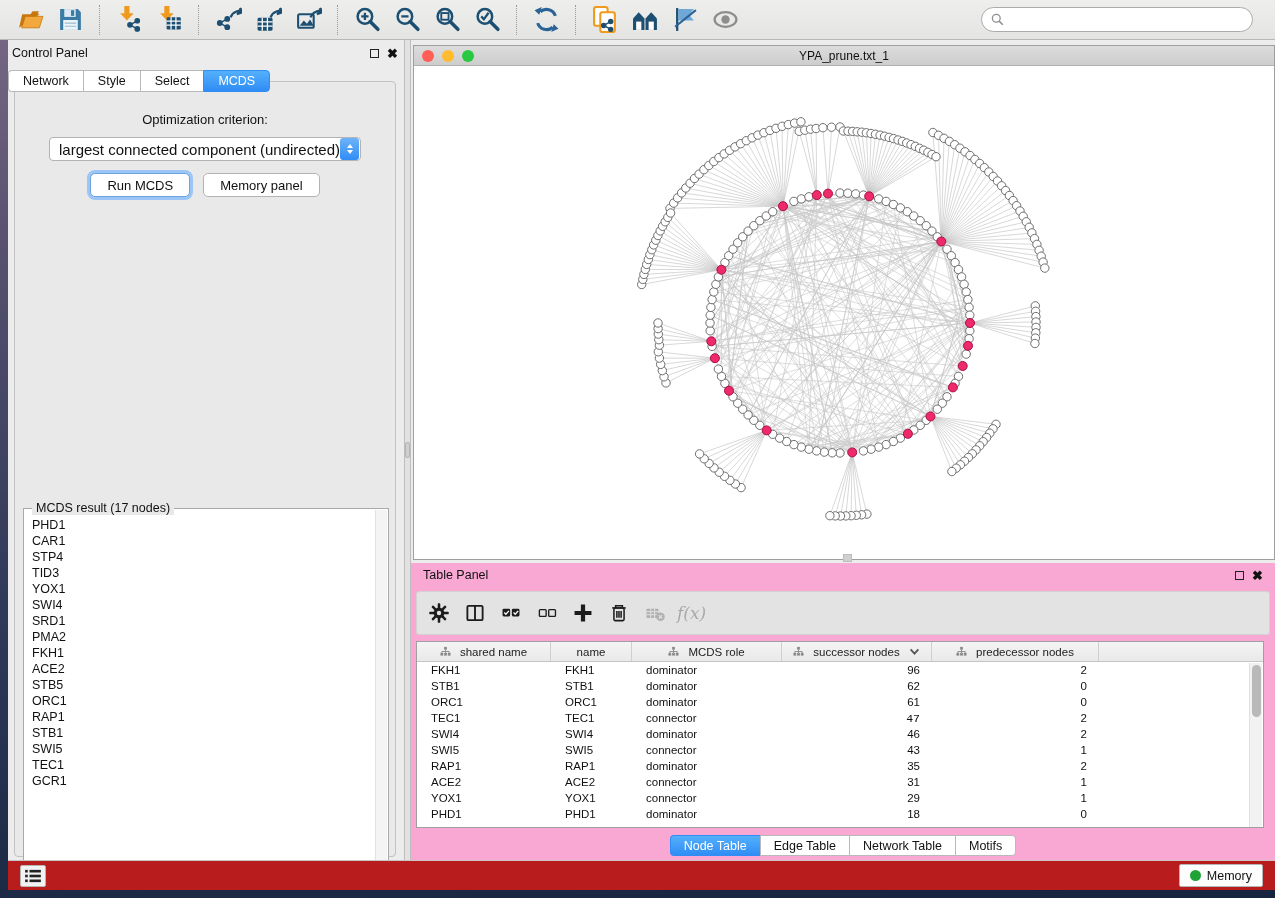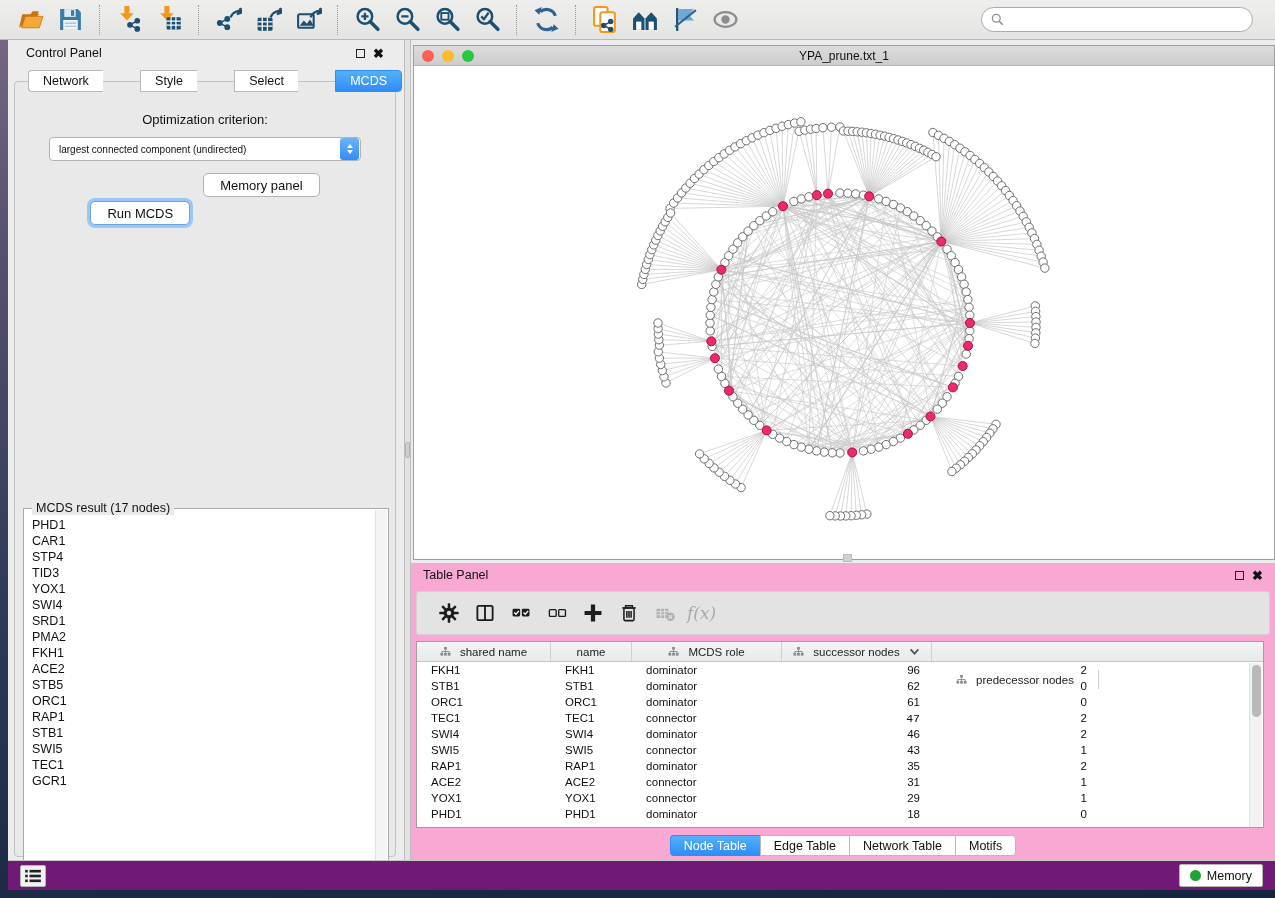--- a/index.html
+++ b/index.html
@@ -18,45 +18,45 @@
     border:1px solid #ababab; border-radius:13px; display:flex; align-items:center; padding:0 9px; margin-right:12px; }
   #search-box svg { width:13px; height:13px; margin-right:6px; }
   #search-input { border:none; outline:none; flex:1; font-size:12px; background:transparent; }
 
   
   #app { position:absolute; left:8px; top:40px; width:1267px; height:850px;
     background:#ececec; }
 
   
   #control-panel { position:absolute; left:0; top:0; width:394px; height:820px; background:#ececec; }
-  #cp-header { height:26px; display:flex; align-items:center; padding:0 18px;gap:20px; }
+  #cp-header { height:26px; display:flex; align-items:center; padding:0 4px;gap:20px; }
   #cp-title { font-size:12.5px; color:#111; }
   .win-btns { margin-left:auto; display:flex; align-items:center; gap:8px; }
   .float-btn { width:9px; height:9px; border:1.5px solid #222; background:transparent; }
   .close-btn { font-size:13px; font-weight:bold; color:#111; line-height:9px; }
-  #cp-tabs { position:absolute; left:0; top:30px; width:100%; display:flex; justify-content:space-between; gap:0; z-index:2;padding-left:20px; }
+  #cp-tabs { position:absolute; left:0; top:30px; width:100%; display:flex; justify-content:flex-start; gap:0; z-index:2; }
   .cp-tab { height:22px; padding:0 14px; font-size:12.5px; display:flex; align-items:center;
     background:#fff; border:1px solid #b9b9b9; border-right:none; color:#111; }
   .cp-tab:first-child { border-radius:4px 0 0 4px; }
   .cp-tab:last-child { border-right:1px solid #b9b9b9; border-radius:0 4px 4px 0; }
   .cp-tab.selected { background:linear-gradient(#55b0fb,#2f8df5); color:#fff; border-color:#2f8df5; }
   #cp-pane { position:absolute; left:6px; top:41px; width:382px; height:776px;
     border:1px solid #c2c2c2; border-radius:4px; background:#e9e9e9; }
   #opt-label { margin-top:30px; text-align:center; font-size:13px; color:#111; }
   #criterion-select { margin:10px auto 0; width:312px; height:24px; background:#fff;
-    border:1px solid #b3b3b3; border-radius:4px; display:flex; align-items:center; font-size:10px; color:#111; }
+    border:1px solid #b3b3b3; border-radius:4px; display:flex; align-items:center; font-size:15px; color:#111; }
   #criterion-value { flex:1; padding-left:9px; white-space:nowrap; }
   #criterion-stepper { width:19px; height:22px; background:linear-gradient(#6db3fa,#2f8df5);
     border-radius:3px; margin-right:1px; display:flex; flex-direction:column; align-items:center; justify-content:center; gap:2px; }
   .st-up { width:0; height:0; border-left:3.5px solid transparent; border-right:3.5px solid transparent; border-bottom:4.5px solid #fff; }
   .st-dn { width:0; height:0; border-left:3.5px solid transparent; border-right:3.5px solid transparent; border-top:4.5px solid #fff; }
   #cp-buttons { margin-top:12px; display:flex; justify-content:center; gap:13px; }
   .cp-btn { height:24px; padding:0 16px; background:#fff; border:1px solid #b3b3b3; border-radius:5px;
     font-size:13px; color:#111; display:flex; align-items:center; }
-  .cp-btn.focused { box-shadow:0 0 0 3px #9cc6f7; border-color:#6ba4dd;margin-top:28px; }
+  .cp-btn.focused { box-shadow:0 0 0 3px #9cc6f7; border-color:#6ba4dd; }
   #mcds-box { position:absolute; left:8px; top:426px; width:366px; height:370px;
     background:#fff; border:1px solid #a9a9a9; }
   #mcds-legend { position:absolute; left:8px; top:-8px; background:#e9e9e9; padding:0 4px; font-size:12.5px; color:#111; }
   #mcds-list { position:absolute; left:2px; top:8px; right:14px; bottom:2px; overflow:hidden;
     font-size:12.5px; color:#111; line-height:16px; padding-left:6px; }
   #mcds-scroll { position:absolute; right:1px; top:1px; width:12px; bottom:1px; background:#f4f4f4; border-left:1px solid #e2e2e2; }
 
   
   #v-splitter { position:absolute; left:396px; top:0; width:7px; height:820px; background:#e2e2e2;
     border-left:1px solid #bdbdbd; border-right:1px solid #bdbdbd; }
@@ -75,21 +75,21 @@
   #net-title { position:absolute; left:0; right:0; text-align:center; font-size:12px; color:#111; }
   #net-canvas { position:absolute; left:0; top:21px; right:0; bottom:0; background:#fff; overflow:hidden; }
   #net-canvas svg { position:absolute; left:0; top:0; }
   #h-handle { position:absolute; left:432px; top:514px; width:9px; height:8px; background:#d0d0d0; border:1px solid #bcbcbc; z-index:3; }
 
   
   #table-panel { position:absolute; left:0px; top:523px; right:0; bottom:0; background:#f9a8d4; }
   #tp-header { height:24px; display:flex; align-items:center; padding:0 12px; }
   #tp-title { font-size:12.5px; color:#111; }
   #tp-toolbar { position:absolute; left:5px; top:28px; right:5px; height:44px; background:#e3e3e3;
-    border:1px solid #d2d2d2; border-radius:3px; display:flex; align-items:center; padding-left:14px; }
+    border:1px solid #d2d2d2; border-radius:3px; display:flex; align-items:center; padding-left:4px; }
   .tp-icon { width:36px; height:30px; display:flex; align-items:center; justify-content:center; }
   .tp-icon svg { width:22px; height:22px; }
   .fx-label { font-size:17px; font-family:"DejaVu Serif", serif; font-style:italic; color:#a9a9a9; margin-left:4px; }
   #tp-table { position:absolute; left:5px; top:78px; width:848px; height:187px; background:#fff; border:1px solid #9f9f9f; }
   #tbl-header { display:flex; height:20px; background:linear-gradient(#f4f4f4,#e9e9e9); border-bottom:1px solid #c4c4c4; }
   .th { display:flex; align-items:center; justify-content:center; gap:9px; font-size:11.5px; color:#222;
     border-right:1px solid #cfcfcf; height:100%; }
   .th svg { width:11px; height:11px; flex:none; }
   #tbl-body { position:relative; }
   .tr { display:flex; height:16px; align-items:center; font-size:11.5px; color:#111; }
@@ -98,21 +98,21 @@
   #tbl-scroll { position:absolute; right:1px; top:21px; width:13px; height:164px; background:#f2f2f2; border-left:1px solid #e0e0e0; }
   #tbl-thumb { position:absolute; left:2px; top:2px; width:9px; height:52px; background:#b9b9b9; border-radius:5px; }
   #tp-tabs { position:absolute; left:0; right:0; top:272px; display:flex; justify-content:center; }
   .tp-tab { height:21px; padding:0 13px; font-size:12.5px; display:flex; align-items:center; background:#fff;
     border:1px solid #b9b9b9; border-right:none; color:#111; }
   .tp-tab:first-child { border-radius:4px 0 0 4px; }
   .tp-tab:last-child { border-right:1px solid #b9b9b9; border-radius:0 4px 4px 0; }
   .tp-tab.selected { background:linear-gradient(#55b0fb,#2f8df5); color:#fff; border-color:#2f8df5; }
 
   
-  #status-bar { position:absolute; left:0; right:0; bottom:0; height:30px; background:#701a75;
+  #status-bar { position:absolute; left:0; right:0; bottom:0; height:30px; background:#b91c1c;
     border-top:1px solid #c6c6c6; display:flex; align-items:center; padding:0 12px; }
   #list-btn { width:26px; height:22px; border:1px solid #b5b5b5; background:#f2f2f2; border-radius:2px;
     display:flex; align-items:center; justify-content:center; }
   #memory-btn { margin-left:auto; height:23px; background:#fdfdfd; border:1px solid #b5b5b5; border-radius:2px;
     display:flex; align-items:center; gap:6px; padding:0 10px; font-size:12.5px; color:#111; }
   #memory-dot { width:11px; height:11px; border-radius:50%; background:#1fa335; }
 </style>
 </head>
 <body>
 
@@ -1151,21 +1151,21 @@
                   <rect x="4.5" y="7.5" width="3" height="3"></rect>
                   <rect x="8.5" y="7.5" width="3" height="3"></rect>
                   <path d="M6 4v2M2 7.5V6h8v1.5M6 6v1.5" stroke="#8a8a8a" fill="none"></path>
                 </g>
               </svg>
               <span>successor nodes</span>
               <svg viewBox="0 0 10 10">
                 <path d="M1.5 3 L5 7 L8.5 3" fill="none" stroke="#555" stroke-width="1.6"></path>
               </svg>
             </div>
-            <div class="th" style="width: 167px; margin-top: 28px;">
+            <div class="th" style="width: 167px;">
               <svg viewBox="0 0 12 12">
                 <g fill="#8a8a8a">
                   <rect x="4.5" y="1" width="3" height="3"></rect>
                   <rect x="0.5" y="7.5" width="3" height="3"></rect>
                   <rect x="4.5" y="7.5" width="3" height="3"></rect>
                   <rect x="8.5" y="7.5" width="3" height="3"></rect>
                   <path d="M6 4v2M2 7.5V6h8v1.5M6 6v1.5" stroke="#8a8a8a" fill="none"></path>
                 </g>
               </svg>
               <span>predecessor nodes</span>

